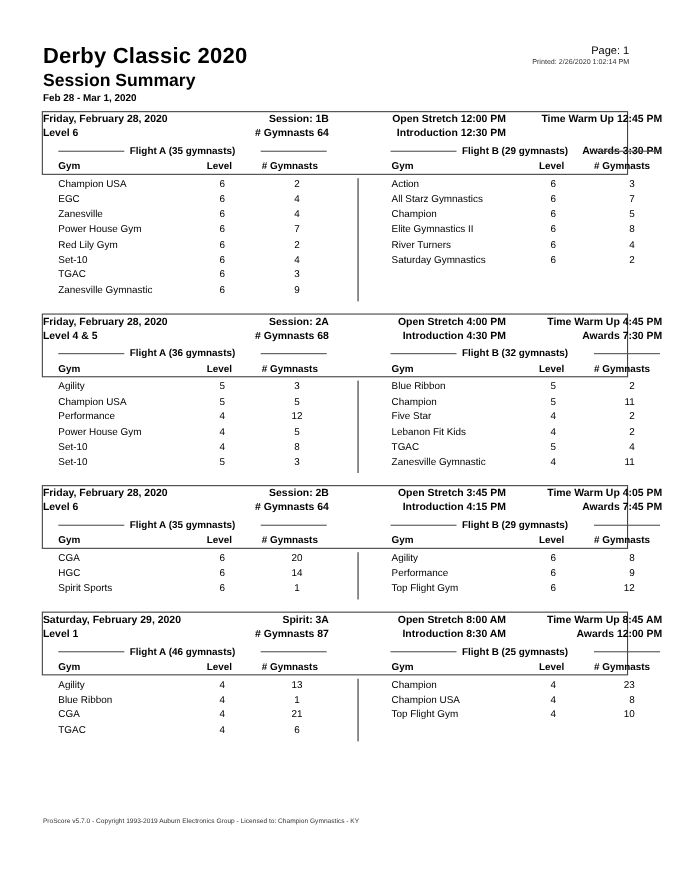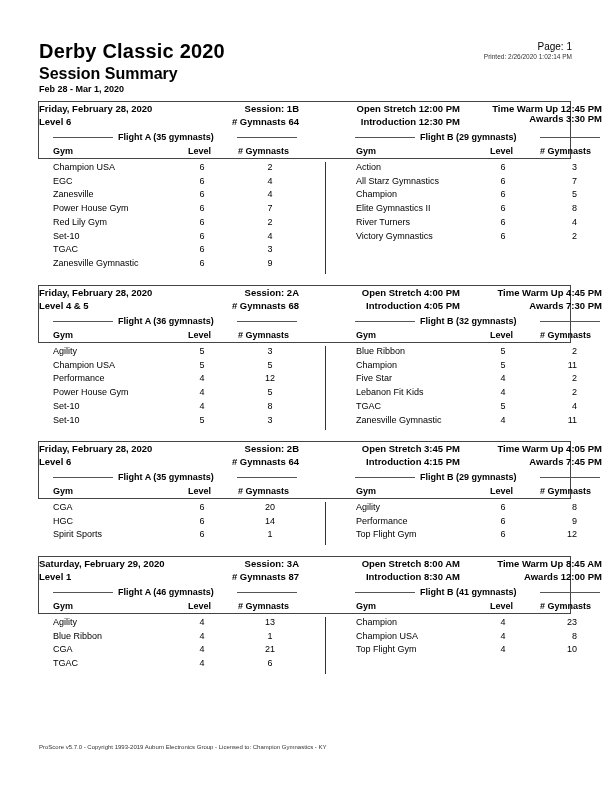--- a/index.html
+++ b/index.html
@@ -35,21 +35,21 @@
 <div id="sessions">
     <div class="session" style="top: 101px;">
       <div class="hdr-box"></div>
       <div class="abs hbold" style="left:39px;top:2px">Friday, February 28, 2020</div>
       <div class="abs hbold" style="right:313px;top:2px">Session:  1B</div>
       <div class="abs hbold" style="left:39px;top:15px">Level 6</div>
       <div class="abs hbold" style="right:313px;top:15px"># Gymnasts  64</div>
       <div class="abs hbold" style="right:152px;top:2px">Open Stretch  12:00 PM</div>
       <div class="abs hbold" style="right:152px;top:15px">Introduction  12:30 PM</div>
       <div class="abs hbold" style="right:10px;top:2px">Time Warm Up  12:45 PM</div>
-      <div class="abs hbold" style="right:10px;top:12px">Awards  3:30 PM</div>
+      <div class="abs hbold" style="right:10px;top:31px">Awards  3:30 PM</div>
       <div class="rule" style="left:53px;width:60px;top:36px"></div>
       <div class="abs line-label" style="left:118px;top:31px">Flight A  (35 gymnasts)</div>
       <div class="rule" style="left:237px;width:60px;top:36px"></div>
       <div class="rule" style="left:355px;width:60px;top:36px"></div>
       <div class="abs line-label" style="left:420px;top:31px">Flight B  (29 gymnasts)</div>
       <div class="rule" style="left:540px;width:60px;top:36px"></div>
       <div class="abs colhdr" style="left:53px;top:45px">Gym</div>
       <div class="abs colhdr" style="left:188px;top:45px">Level</div>
       <div class="abs colhdr" style="left:238px;top:45px"># Gymnasts</div>
       <div class="abs colhdr" style="left:356px;top:45px">Gym</div>
@@ -88,32 +88,32 @@
       <div class="abs cell r" style="left:555px;width:22px;top:74.7px">7</div>
       <div class="abs cell" style="left:356px;top:88.4px">Champion</div>
       <div class="abs cell c" style="left:493px;width:20px;top:88.4px">6</div>
       <div class="abs cell r" style="left:555px;width:22px;top:88.4px">5</div>
       <div class="abs cell" style="left:356px;top:102.1px">Elite Gymnastics II</div>
       <div class="abs cell c" style="left:493px;width:20px;top:102.1px">6</div>
       <div class="abs cell r" style="left:555px;width:22px;top:102.1px">8</div>
       <div class="abs cell" style="left:356px;top:115.8px">River Turners</div>
       <div class="abs cell c" style="left:493px;width:20px;top:115.8px">6</div>
       <div class="abs cell r" style="left:555px;width:22px;top:115.8px">4</div>
-      <div class="abs cell" style="left:356px;top:129.5px">Victory Gymnastics</div>
+      <div class="abs cell" style="left:356px;top:129.5px">Saturday Gymnastics</div>
       <div class="abs cell c" style="left:493px;width:20px;top:129.5px">6</div>
       <div class="abs cell r" style="left:555px;width:22px;top:129.5px">2</div>
     </div>
     <div class="session" style="top: 285px;">
       <div class="hdr-box"></div>
       <div class="abs hbold" style="left:39px;top:2px">Friday, February 28, 2020</div>
       <div class="abs hbold" style="right:313px;top:2px">Session:  2A</div>
       <div class="abs hbold" style="left:39px;top:15px">Level 4 &amp; 5</div>
       <div class="abs hbold" style="right:313px;top:15px"># Gymnasts  68</div>
       <div class="abs hbold" style="right:152px;top:2px">Open Stretch  4:00 PM</div>
-      <div class="abs hbold" style="right:152px;top:15px">Introduction  4:05 PM</div>
+      <div class="abs hbold" style="right:152px;top:15px">Introduction  4:30 PM</div>
       <div class="abs hbold" style="right:10px;top:2px">Time Warm Up  4:45 PM</div>
       <div class="abs hbold" style="right:10px;top:15px">Awards  7:30 PM</div>
       <div class="rule" style="left:53px;width:60px;top:36px"></div>
       <div class="abs line-label" style="left:118px;top:31px">Flight A  (36 gymnasts)</div>
       <div class="rule" style="left:237px;width:60px;top:36px"></div>
       <div class="rule" style="left:355px;width:60px;top:36px"></div>
       <div class="abs line-label" style="left:420px;top:31px">Flight B  (32 gymnasts)</div>
       <div class="rule" style="left:540px;width:60px;top:36px"></div>
       <div class="abs colhdr" style="left:53px;top:45px">Gym</div>
       <div class="abs colhdr" style="left:188px;top:45px">Level</div>
@@ -197,32 +197,32 @@
       <div class="abs cell" style="left:356px;top:74.7px">Performance</div>
       <div class="abs cell c" style="left:493px;width:20px;top:74.7px">6</div>
       <div class="abs cell r" style="left:555px;width:22px;top:74.7px">9</div>
       <div class="abs cell" style="left:356px;top:88.4px">Top Flight Gym</div>
       <div class="abs cell c" style="left:493px;width:20px;top:88.4px">6</div>
       <div class="abs cell r" style="left:555px;width:22px;top:88.4px">12</div>
     </div>
     <div class="session" style="top: 556px;">
       <div class="hdr-box"></div>
       <div class="abs hbold" style="left:39px;top:2px">Saturday, February 29, 2020</div>
-      <div class="abs hbold" style="right:313px;top:2px">Session:  3A</div>
+      <div class="abs hbold" style="right:313px;top:2px">Spirit:  3A</div>
       <div class="abs hbold" style="left:39px;top:15px">Level 1</div>
       <div class="abs hbold" style="right:313px;top:15px"># Gymnasts  87</div>
       <div class="abs hbold" style="right:152px;top:2px">Open Stretch  8:00 AM</div>
       <div class="abs hbold" style="right:152px;top:15px">Introduction  8:30 AM</div>
       <div class="abs hbold" style="right:10px;top:2px">Time Warm Up  8:45 AM</div>
       <div class="abs hbold" style="right:10px;top:15px">Awards  12:00 PM</div>
       <div class="rule" style="left:53px;width:60px;top:36px"></div>
       <div class="abs line-label" style="left:118px;top:31px">Flight A  (46 gymnasts)</div>
       <div class="rule" style="left:237px;width:60px;top:36px"></div>
       <div class="rule" style="left:355px;width:60px;top:36px"></div>
-      <div class="abs line-label" style="left:420px;top:31px">Flight B  (41 gymnasts)</div>
+      <div class="abs line-label" style="left:420px;top:31px">Flight B  (25 gymnasts)</div>
       <div class="rule" style="left:540px;width:60px;top:36px"></div>
       <div class="abs colhdr" style="left:53px;top:45px">Gym</div>
       <div class="abs colhdr" style="left:188px;top:45px">Level</div>
       <div class="abs colhdr" style="left:238px;top:45px"># Gymnasts</div>
       <div class="abs colhdr" style="left:356px;top:45px">Gym</div>
       <div class="abs colhdr" style="left:490px;top:45px">Level</div>
       <div class="abs colhdr" style="left:540px;top:45px"># Gymnasts</div>
       <div class="divider" style="top:61px;height:56.8px"></div>
       <div class="abs cell" style="left:53px;top:61px">Agility</div>
       <div class="abs cell c" style="left:192px;width:20px;top:61px">4</div>

